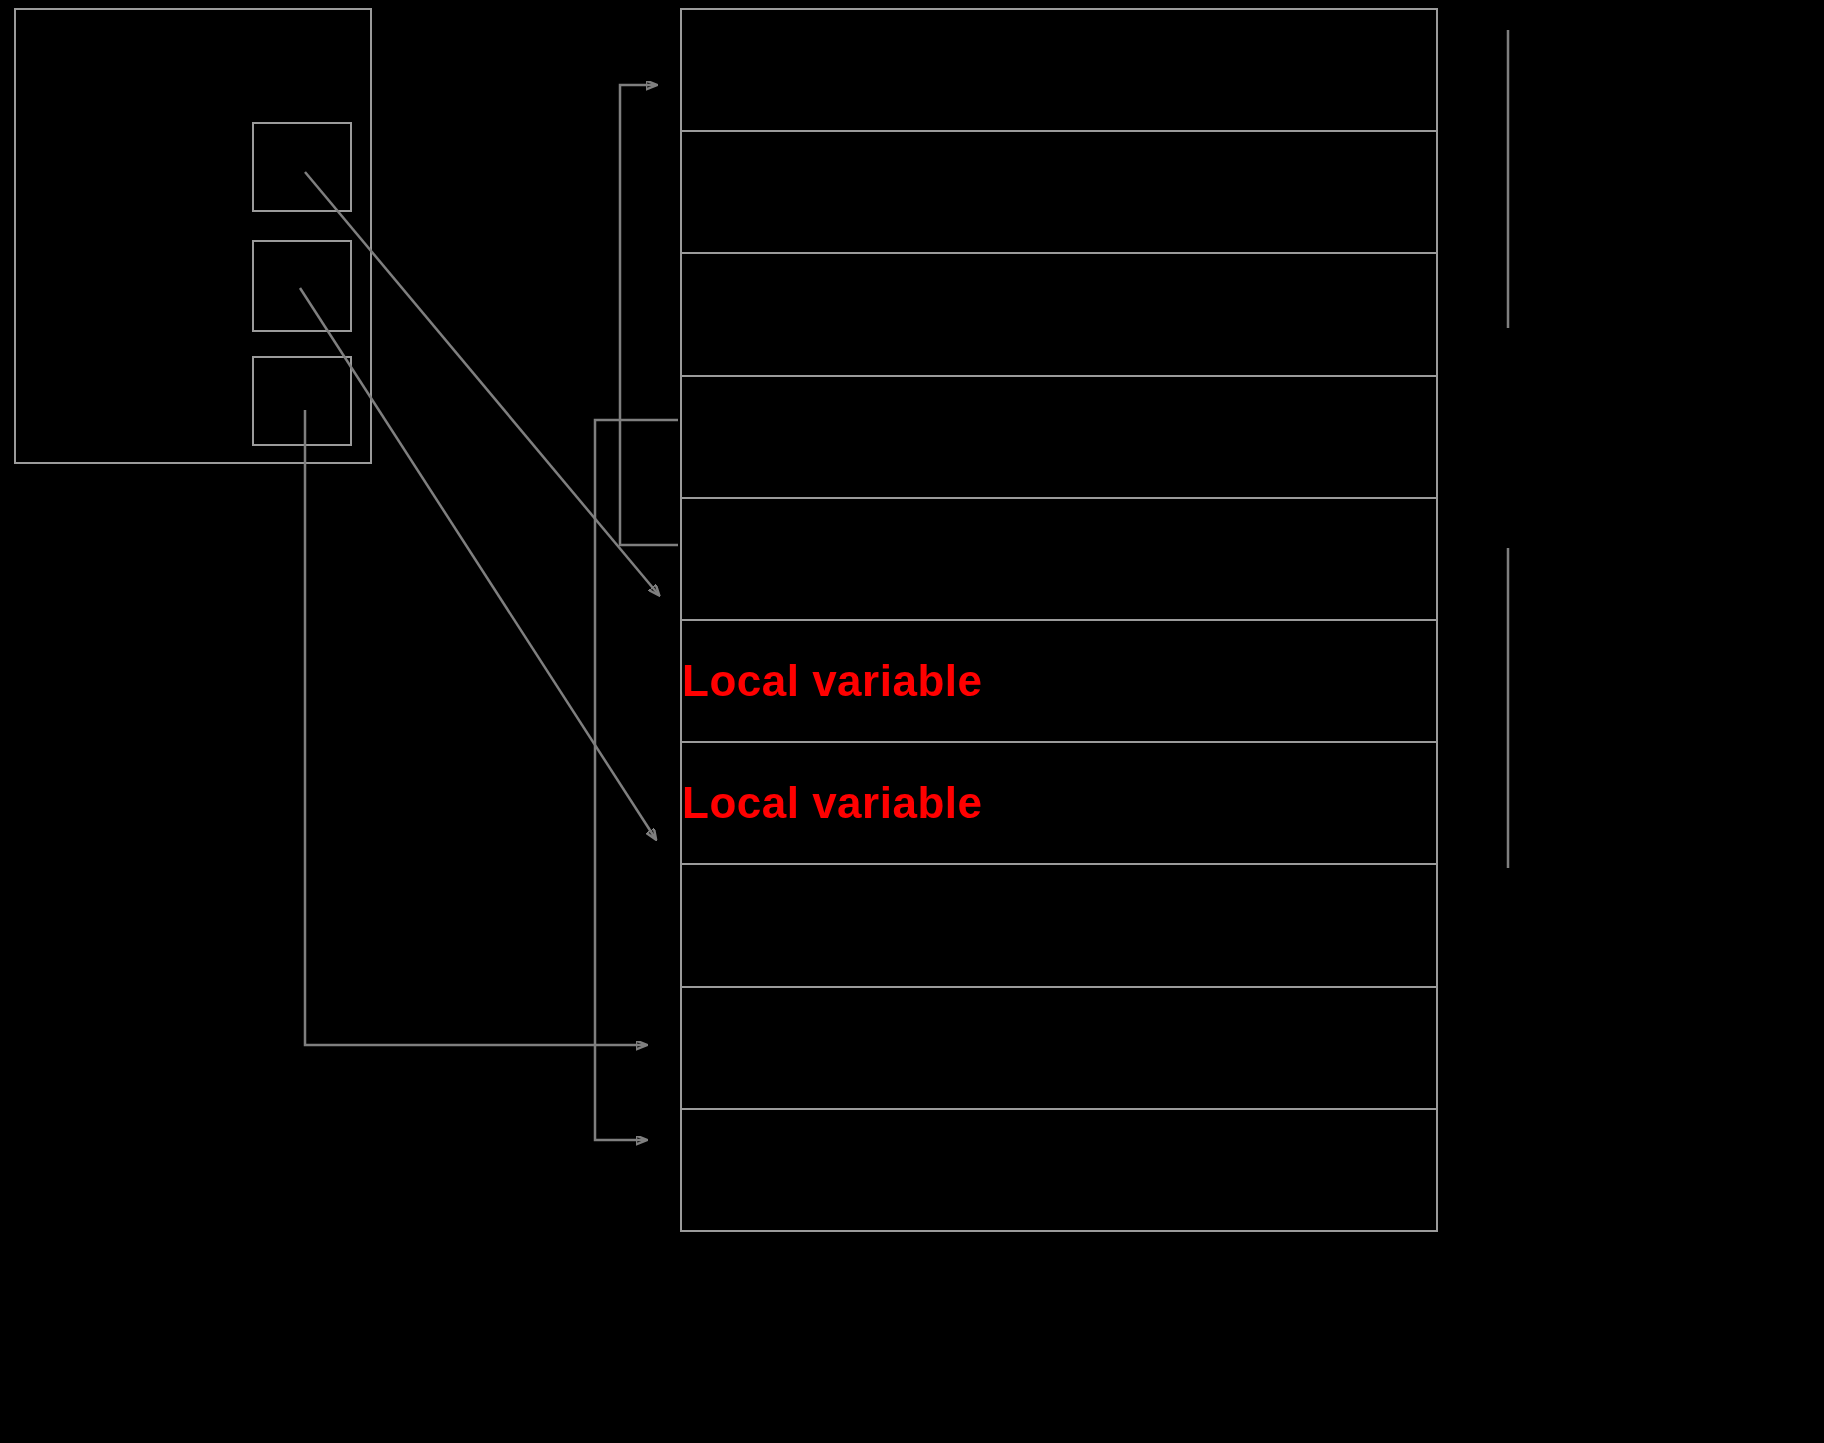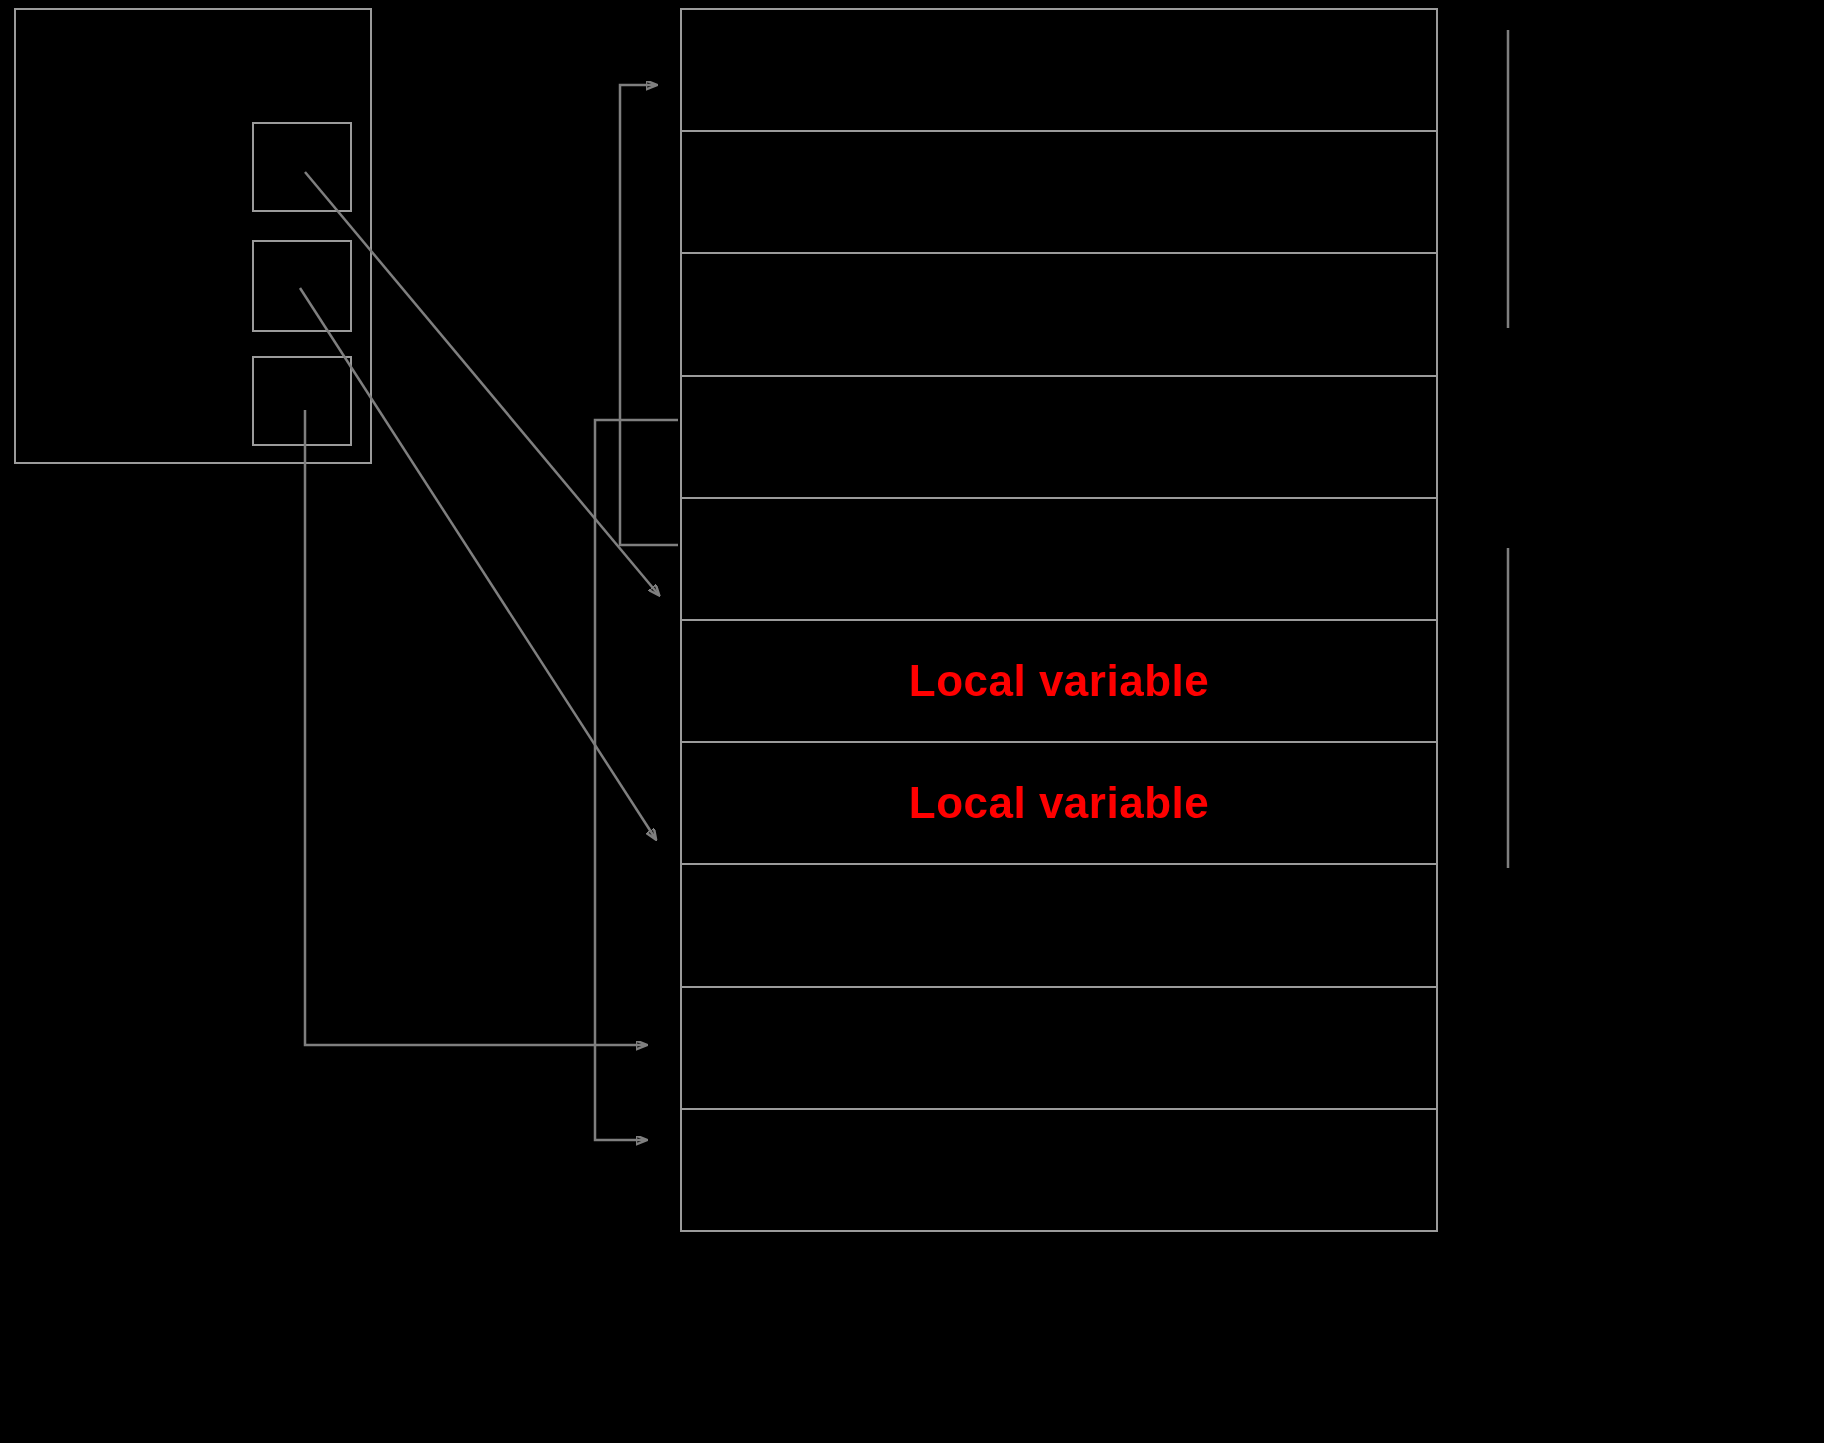--- a/index.html
+++ b/index.html
@@ -29,21 +29,21 @@
   #reg-2{left:252px;top:240px;height:92px;}
   #reg-3{left:252px;top:356px;}
   
   #stack{
     left:680px;top:8px;width:758px;height:1224px;
     display:flex;flex-direction:column;
   }
   .stack-row{
     flex:1;
     border-bottom:2px solid var(--color-box-border);
-    display:flex;align-items:center;justify-content:center;
+    display:flex;align-items:center;
     box-sizing:border-box;
   }
   .stack-row:last-child{border-bottom:none;}
   .stack-row-label{
     color:var(--color-local-label);
     font-weight:700;
     font-size:44px;
     letter-spacing:0.5px;
   }
   #arrow-layer{

